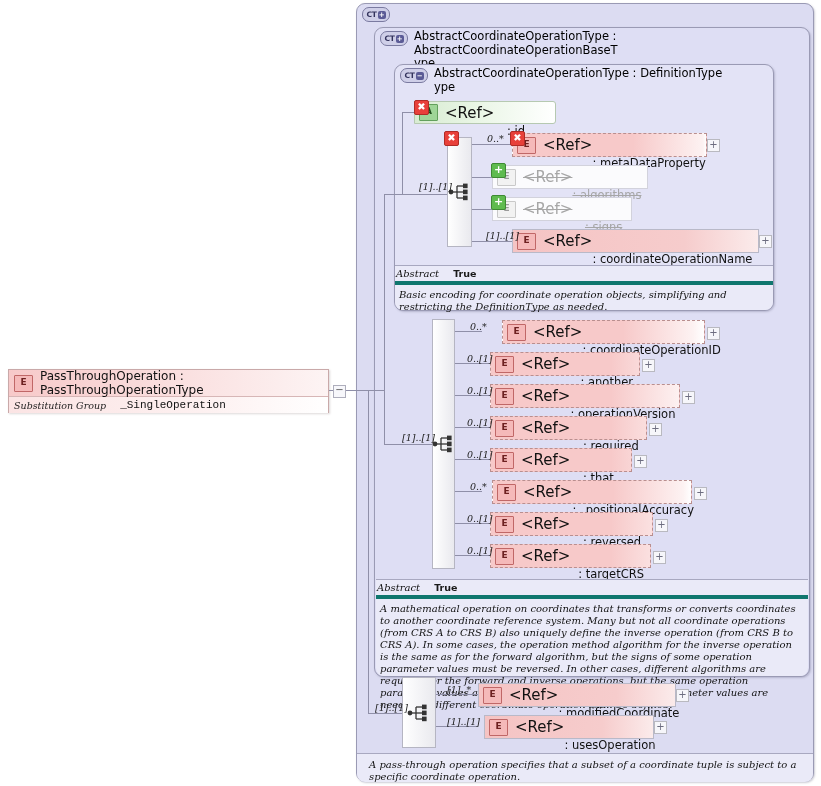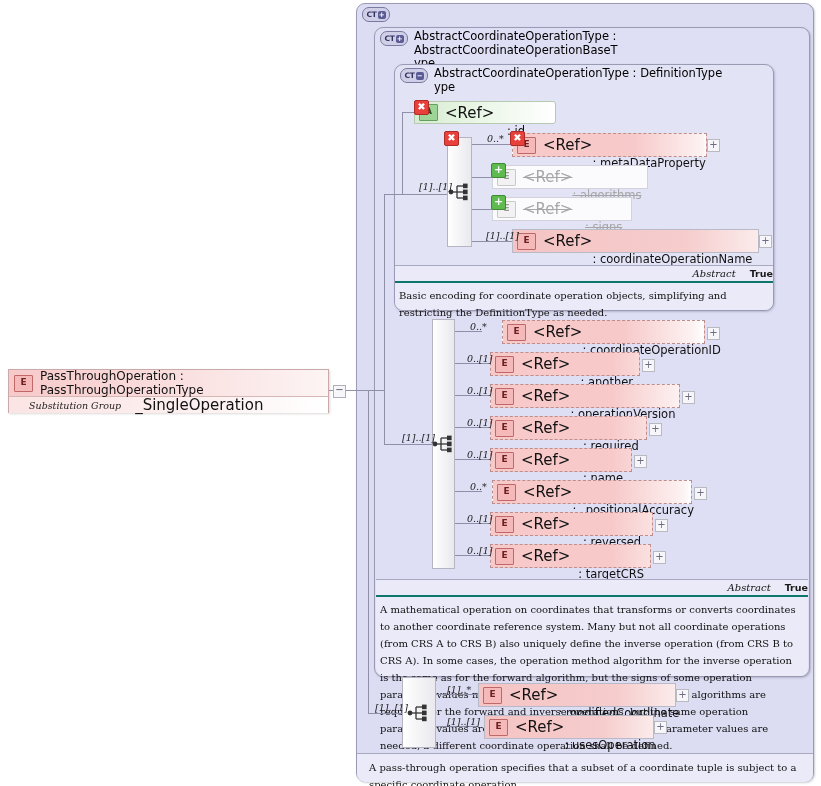--- a/index.html
+++ b/index.html
@@ -102,49 +102,49 @@
   .lnh{height:1px;}
   .lnv{width:1px;}
 
   
   .anno{
     position:absolute;box-sizing:border-box;
     background:#eaeaf8;border-top:1px solid #a8a8c0;
     font-family:"DejaVu Serif","Liberation Serif",serif;
   }
   .anno .row1{
-    border-bottom:2px solid #0f766e;height:15px;line-height:15px;
-    padding-left:16px;font-size:10px;text-align:right;
+    border-bottom:4px solid #0f766e;height:15px;line-height:15px;
+    padding-left:1px;font-size:10px;
   }
   .anno .row1 i{font-style:italic;color:#111;}
   .anno .row1 b{font-weight:bold;font-style:normal;margin-left:14px;font-size:9.5px;
                font-family:"DejaVu Sans",sans-serif;}
   .anno .body{
-    padding:4px 6px 3px 4px;font-size:10px;
-    line-height:17px;color:#111;
+    padding:4px 6px 3px 4px;font-style:italic;font-size:10px;
+    line-height:12px;color:#111;
   }
 
   
   .root-box{
     position:absolute;box-sizing:border-box;border:1px solid #c9a9a9;
     background:#ffffff;
   }
   .root-head{
     height:26px;display:flex;align-items:center;padding-left:5px;
     background:linear-gradient(to right,#f7c9c9,#fae0e0 55%,#fdf4f4);
     border-bottom:1px solid #d7b6b6;
   }
   .root-head .t{font-size:12px;color:#111;}
   .root-sub{
-    height:16px;display:flex;align-items:center;padding-left:20px;gap:14px;
+    height:16px;display:flex;align-items:center;padding-left:5px;gap:14px;
     background:linear-gradient(to right,#fbe4e4,#fdf0f0 60%,#ffffff);
     font-size:9.5px;
   }
   .root-sub .lbl{font-style:italic;font-family:"DejaVu Serif","Liberation Serif",serif;color:#222;}
-  .root-sub .val{font-size:15px;color:#111;}
+  .root-sub .val{font-size:11px;color:#111;font-family:Liberation Mono, monospace;}
 
   .minusbox{
     position:absolute;width:11px;height:11px;border:1px solid #aeaebc;
     background:#f7f7fb;color:#555;font-size:10px;line-height:8px;text-align:center;
   }
 </style>
 </head>
 <body>
 
 <div class="ct-box lvl1" style="left:356px;top:3px;width:458px;height:779px;"></div>
@@ -302,21 +302,21 @@
   <span class="badge-e">E</span>
   <span class="ref">&lt;Ref&gt;</span>
   <span class="nm">: required</span>
 </div>
 <div class="card" style="left:467px;top:417px;">0..[1]</div>
 <div class="expander" style="left:649px;top:423px;">+</div>
 
 <div class="node elem dashed" style="left:490px;top:448px;width:142px;">
   <span class="badge-e">E</span>
   <span class="ref">&lt;Ref&gt;</span>
-  <span class="nm">: name</span>
+  <span class="nm">: that</span>
 </div>
 <div class="card" style="left:467px;top:449px;">0..[1]</div>
 <div class="expander" style="left:634px;top:455px;">+</div>
 
 <div class="node elem dashed" style="left:492px;top:480px;width:200px;">
   <span class="badge-e">E</span>
   <span class="ref">&lt;Ref&gt;</span>
   <span class="nm">: _positionalAccuracy</span>
 </div>
 <div class="card" style="left:470px;top:481px;">0..*</div>

